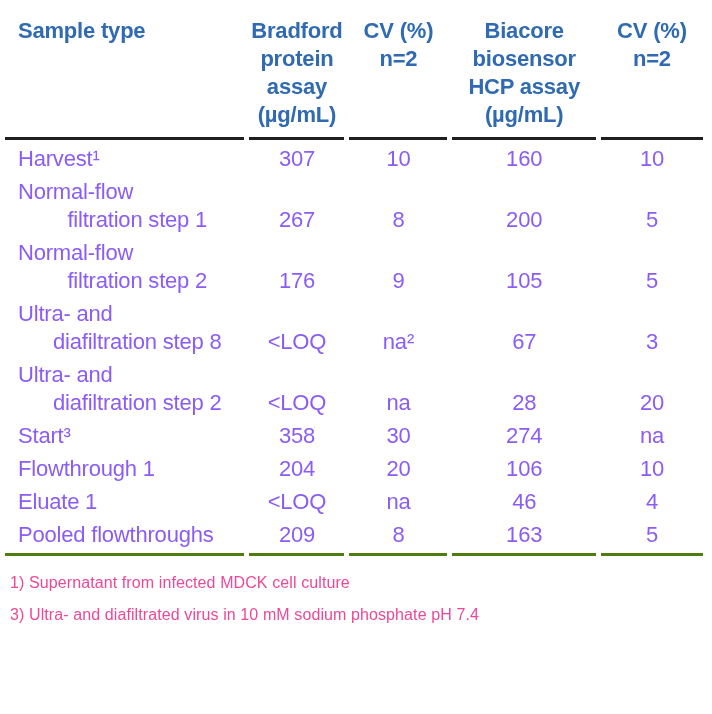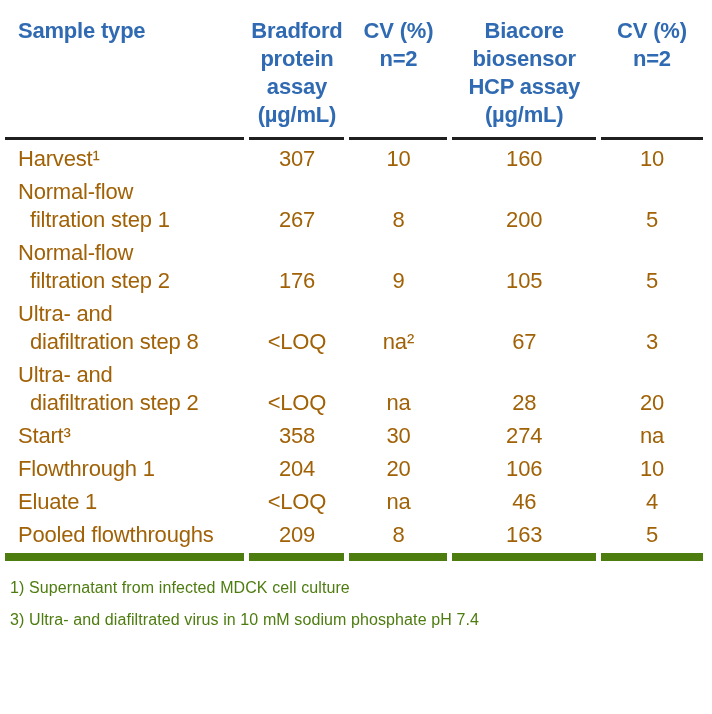--- a/index.html
+++ b/index.html
@@ -43,46 +43,47 @@
     border-bottom: 3px solid #1f1f1f;
     letter-spacing: -0.2px;
   }
   th.first {
     text-align: left;
     padding-left: 13px;
   }
   td {
     font-size: 22px;
     line-height: 28px;
-    color: #a16207;
+    color: #8b5cf6;
     vertical-align: bottom;
     text-align: center;
     padding: 2px 0 3px 0;
     letter-spacing: -0.2px;
   }
   td.sample {
     text-align: left;
     padding-left: 13px;
   }
   td .line2 {
     display: block;
     padding-left: 12px;
+    text-align: center;
   }
   tbody tr:first-child td { padding-top: 5px; }
   tbody tr:last-child td {
-    border-bottom: 8px solid #4d7c0f;
+    border-bottom: 3px solid #4d7c0f;
     padding-bottom: 4px;
   }
   .footnotes {
     margin: 11px 0 0 10px;
   }
   .footnote {
     font-size: 16px;
     line-height: 32px;
-    color: #4d7c0f;
+    color: #ec4899;
     letter-spacing: 0.1px;
   }
 </style>
 </head>
 <body>
 
 <div class="page">
 
   <table class="results">
     <colgroup>

